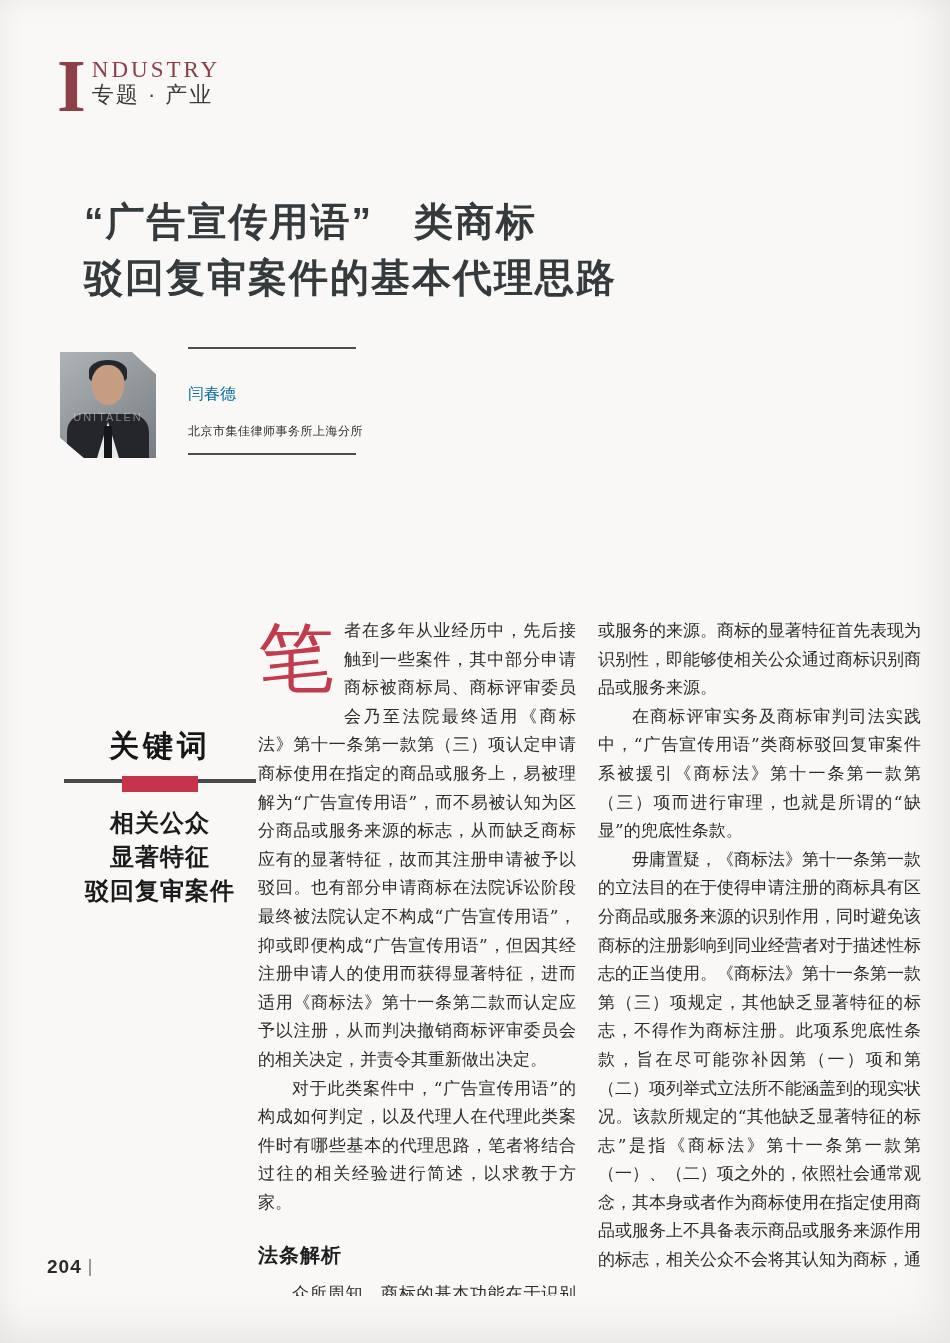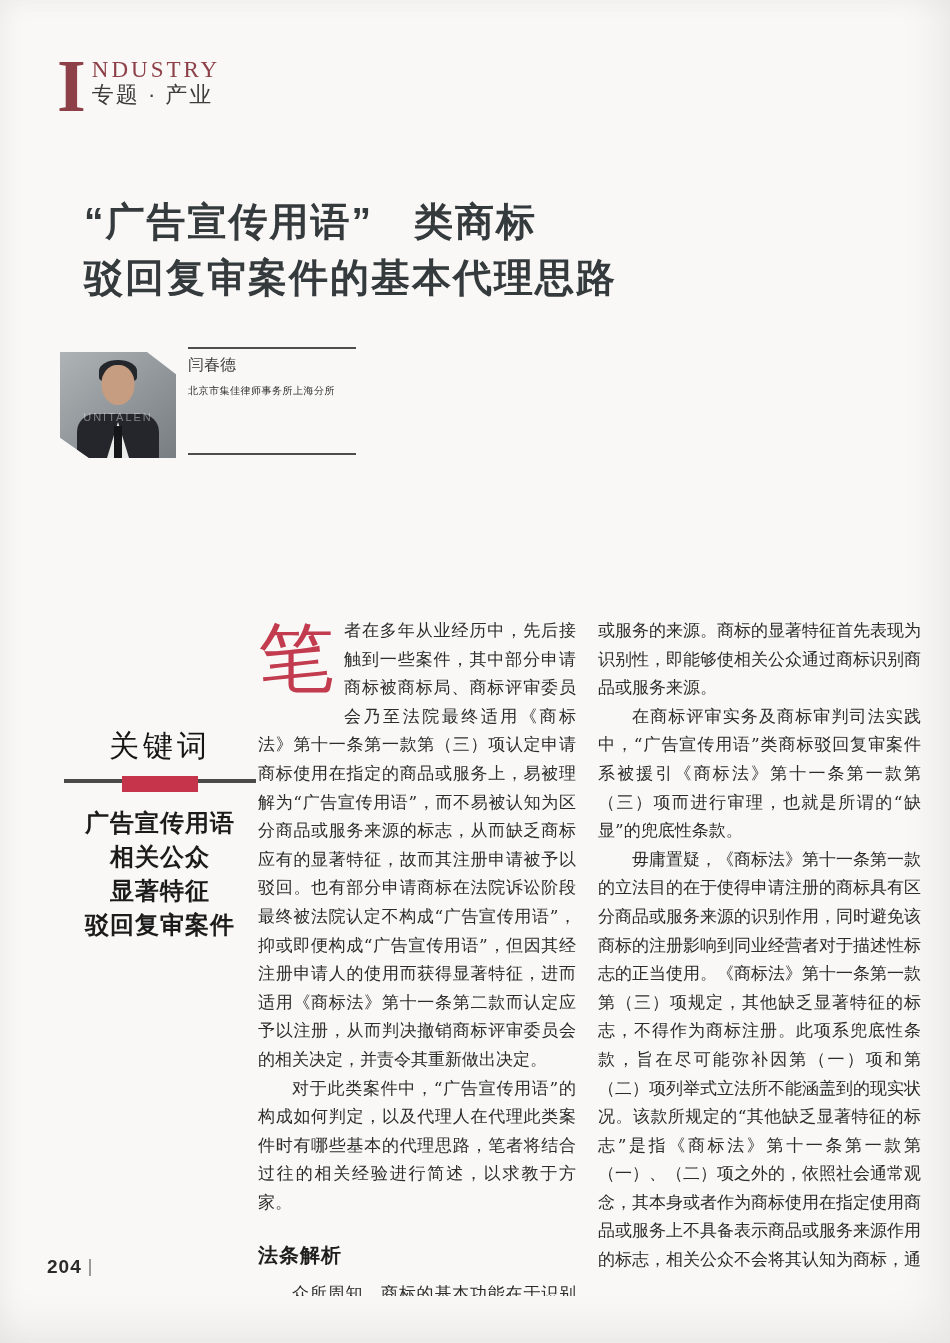--- a/index.html
+++ b/index.html
@@ -34,42 +34,42 @@
   
   .article-title {
     position:absolute; left:84px; top:194px;
     font-family:"Liberation Sans", sans-serif;
     font-weight:bold; font-size:39px; line-height:56px; letter-spacing:2px;
     color:#353a3d;
   }
 
   
   .author-photo {
-    position:absolute; left:60px; top:352px; width:116px; height:106px;
+    position:absolute; left:60px; top:352px; width:96px; height:106px;
     background:linear-gradient(140deg,#aeb3b6 0%, #8f9598 55%, #787d81 100%);
     clip-path:polygon(0 0, 75% 0, 100% 21%, 100% 100%, 25% 100%, 0 81%);
   }
   .ph-hair { position:absolute; left:50%; top:8px; transform:translateX(-50%); width:38px; height:22px; background:#23262a; border-radius:50% 50% 20% 20%; }
   .ph-head { position:absolute; left:50%; top:13px; transform:translateX(-50%); width:33px; height:40px; background:#c79d81; border-radius:46% 46% 50% 50%; }
   .ph-torso { position:absolute; left:50%; bottom:0; transform:translateX(-50%); width:82px; height:44px; background:#24262b; border-radius:18px 18px 0 0; }
   .ph-shirt { position:absolute; left:50%; bottom:0; transform:translateX(-50%); width:0; height:0; border-left:11px solid transparent; border-right:11px solid transparent; border-bottom:36px solid #e9eaea; }
   .ph-tie { position:absolute; left:50%; bottom:0; transform:translateX(-50%); width:8px; height:32px; background:#141619; }
   .ph-watermark { position:absolute; left:0; right:0; top:56%; text-align:center; color:rgba(240,240,240,0.45); font-size:11px; letter-spacing:2px; font-family:"Liberation Sans", sans-serif; }
 
   .author-info {
     position:absolute; left:188px; top:347px; width:168px; height:104px;
     border-top:2px solid #4d4d4d; border-bottom:2px solid #4d4d4d;
   }
-  .author-name { margin-top:6px; font-size:16px; color:#404040; line-height:22px;font-family:Liberation Mono, monospace; }
-  .author-affiliation { margin-top:4px; font-size:10px; color:#2f2f2f; line-height:20px; letter-spacing:0.5px; white-space:nowrap; }
+  .author-name { margin-top:34px; font-size:16px; color:#0369a1; line-height:22px; }
+  .author-affiliation { margin-top:16px; font-size:12px; color:#2f2f2f; line-height:20px; letter-spacing:0.5px; white-space:nowrap; }
 
   
   .keywords { position:absolute; left:62px; top:726px; width:196px; text-align:center; }
   .kw-heading {
-    font-family:"DejaVu Serif", serif; font-weight:normal;
+    font-family:"DejaVu Serif", serif; font-weight:bold;
     font-size:30px; color:#161616; letter-spacing:4px; line-height:40px;
   }
   .kw-divider { position:relative; height:16px; margin-top:10px; }
   .kw-divider-line { position:absolute; left:2px; right:2px; top:3px; height:4px; background:#4a4a4a; }
   .kw-divider-red { position:absolute; left:50%; transform:translateX(-50%); top:0; width:76px; height:16px; background:#c5344a; }
   .kw-list { margin-top:14px; }
   .kw-item {
     font-family:"DejaVu Serif", serif; font-weight:600;
     font-size:24px; line-height:34px; color:#1b1b1b; letter-spacing:1px;
   }
@@ -133,21 +133,20 @@
     <div class="author-affiliation">北京市集佳律师事务所上海分所</div>
   </div>
 
   <div class="keywords">
     <div class="kw-heading">关键词</div>
     <div class="kw-divider">
       <div class="kw-divider-line"></div>
       <div class="kw-divider-red"></div>
     </div>
     <div class="kw-list">
-      <div class="kw-item">广告宣传用语</div>
       <div class="kw-item">相关公众</div>
       <div class="kw-item">显著特征</div>
       <div class="kw-item">驳回复审案件</div>
     </div>
   </div>
 
   <div class="col col-1">
     <p class="body-p"><span class="dropcap">笔</span><span>者在多年从业经历中，先后接触到一些案件，其中部分申请商标被商标局、商标评审委员会乃至法院最终适用《商标法》第十一条第一款第（三）项认定申请商标使用在指定的商品或服务上，易被理解为“广告宣传用语”，而不易被认知为区分商品或服务来源的标志，从而缺乏商标应有的显著特征，故而其注册申请被予以驳回。也有部分申请商标在法院诉讼阶段最终被法院认定不构成“广告宣传用语”，抑或即便构成“广告宣传用语”，但因其经注册申请人的使用而获得显著特征，进而适用《商标法》第十一条第二款而认定应予以注册，从而判决撤销商标评审委员会的相关决定，并责令其重新做出决定。</span></p>
     <p class="body-p indent">对于此类案件中，“广告宣传用语”的构成如何判定，以及代理人在代理此类案件时有哪些基本的代理思路，笔者将结合过往的相关经验进行简述，以求教于方家。</p>
     <div class="section-heading">法条解析</div>

